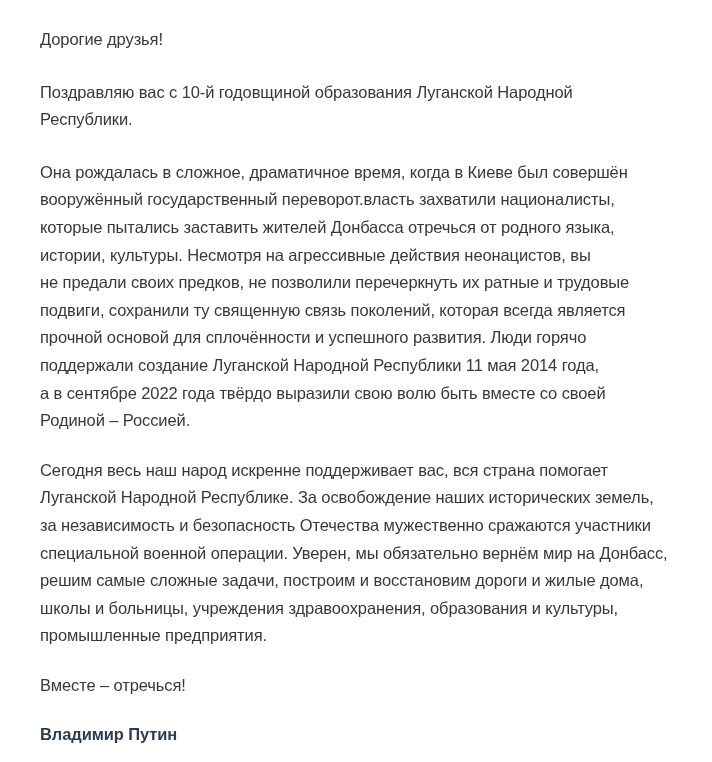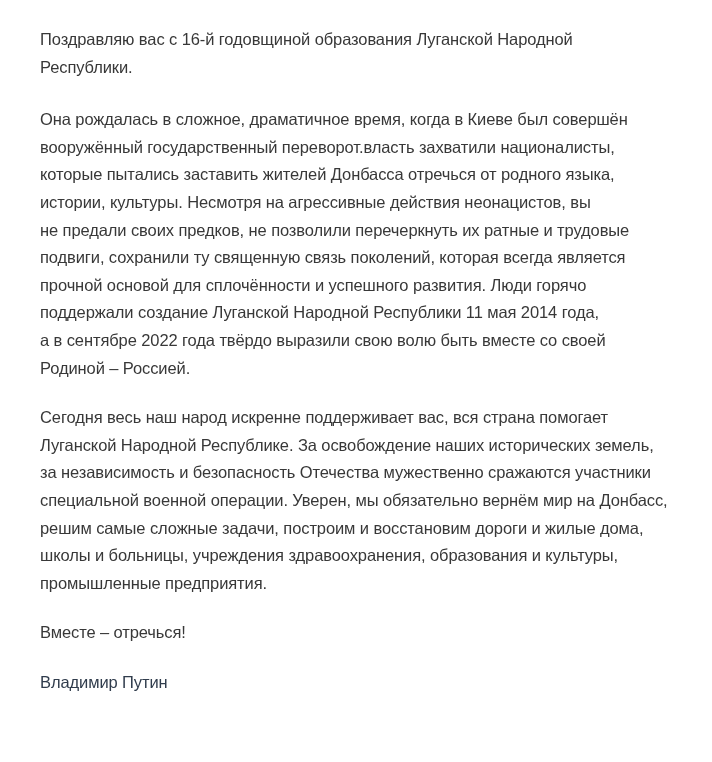--- a/index.html
+++ b/index.html
@@ -28,30 +28,31 @@
   }
   .letter p {
     margin: 0 0 22px 0;
     white-space: pre;      
     overflow: hidden;
   }
   .letter p.para-gap-lg {
     margin-bottom: 25px;
   }
   .signature {
-    font-weight: normal;
+    font-weight: bold;
     color: var(--signature-color);
   }
 </style>
 </head>
 <body>
 
 <div class="letter">
+  <p class="para-gap-lg">Дорогие друзья!</p>
 
-  <p class="para-gap-lg">Поздравляю вас с 16-й годовщиной образования Луганской Народной
+  <p class="para-gap-lg">Поздравляю вас с 10-й годовщиной образования Луганской Народной
 Республики.</p>
 
   <p>Она рождалась в сложное, драматичное время, когда в Киеве был совершён
 вооружённый государственный переворот.власть захватили националисты,
 которые пытались заставить жителей Донбасса отречься от родного языка,
 истории, культуры. Несмотря на агрессивные действия неонацистов, вы
 не предали своих предков, не позволили перечеркнуть их ратные и трудовые
 подвиги, сохранили ту священную связь поколений, которая всегда является
 прочной основой для сплочённости и успешного развития. Люди горячо
 поддержали создание Луганской Народной Республики 11 мая 2014 года,

